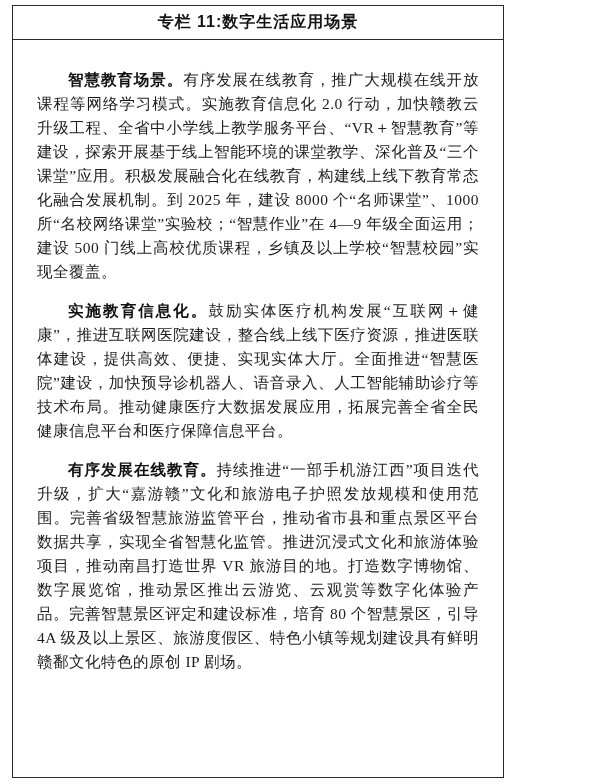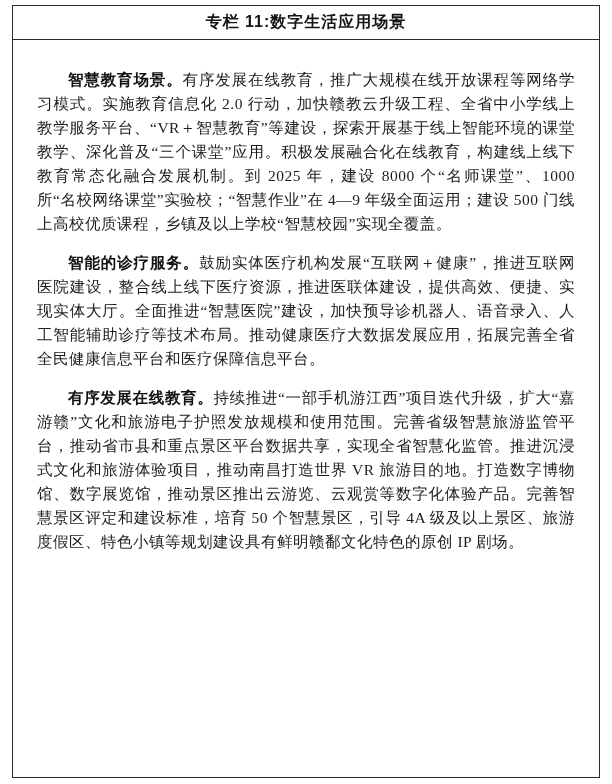--- a/index.html
+++ b/index.html
@@ -11,21 +11,21 @@
     width: 612px;
     height: 784px;
     position: relative;
     font-family: "Liberation Serif", serif;
     color: #1c1c1c;
   }
   .panel {
     position: absolute;
     left: 12px;
     top: 5px;
-    width: 588px;
+    width: 492px;
     height: 773px;
     border: 1px solid #2b2b2b;
     box-sizing: border-box;
     background: #ffffff;
   }
   .panel-header {
     height: 33px;
     border-bottom: 1px solid #2b2b2b;
     display: flex;
     align-items: center;
@@ -54,16 +54,16 @@
     color: #111111;
   }
 </style>
 </head>
 <body>
 
 <div class="panel">
   <div class="panel-header">专栏 11:数字生活应用场景</div>
   <div class="panel-body">
       <p class="para"><b class="lead">智慧教育场景。</b><span>有序发展在线教育，推广大规模在线开放课程等网络学习模式。实施教育信息化 2.0 行动，加快赣教云升级工程、全省中小学线上教学服务平台、“VR＋智慧教育”等建设，探索开展基于线上智能环境的课堂教学、深化普及“三个课堂”应用。积极发展融合化在线教育，构建线上线下教育常态化融合发展机制。到 2025 年，建设 8000 个“名师课堂”、1000 所“名校网络课堂”实验校；“智慧作业”在 4—9 年级全面运用；建设 500 门线上高校优质课程，乡镇及以上学校“智慧校园”实现全覆盖。</span></p>
-      <p class="para"><b class="lead">智能的诊疗服务。</b><span>鼓励实体医疗机构发展“互联网＋健康”，推进互联网医院建设，整合线上线下医疗资源，推进医联体建设，提供高效、便捷、实现实体大厅。全面推进“智慧医院”建设，加快预导诊机器人、语音录入、人工智能辅助诊疗等技术布局。推动健康医疗大数据发展应用，拓展完善全省全民健康信息平台和医疗保障信息平台。</span></p>
-      <p class="para"><b class="lead">有序发展在线教育。</b><span>持续推进“一部手机游江西”项目迭代升级，扩大“嘉游赣”文化和旅游电子护照发放规模和使用范围。完善省级智慧旅游监管平台，推动省市县和重点景区平台数据共享，实现全省智慧化监管。推进沉浸式文化和旅游体验项目，推动南昌打造世界 VR 旅游目的地。打造数字博物馆、数字展览馆，推动景区推出云游览、云观赏等数字化体验产品。完善智慧景区评定和建设标准，培育 50 个智慧景区，引导 4A 级及以上景区、旅游度假区、特色小镇等规划建设具有鲜明赣鄱文化特色的原创 IP 剧场。</span></p>
+      <p class="para"><b class="lead">实施教育信息化。</b><span>鼓励实体医疗机构发展“互联网＋健康”，推进互联网医院建设，整合线上线下医疗资源，推进医联体建设，提供高效、便捷、实现实体大厅。全面推进“智慧医院”建设，加快预导诊机器人、语音录入、人工智能辅助诊疗等技术布局。推动健康医疗大数据发展应用，拓展完善全省全民健康信息平台和医疗保障信息平台。</span></p>
+      <p class="para"><b class="lead">有序发展在线教育。</b><span>持续推进“一部手机游江西”项目迭代升级，扩大“嘉游赣”文化和旅游电子护照发放规模和使用范围。完善省级智慧旅游监管平台，推动省市县和重点景区平台数据共享，实现全省智慧化监管。推进沉浸式文化和旅游体验项目，推动南昌打造世界 VR 旅游目的地。打造数字博物馆、数字展览馆，推动景区推出云游览、云观赏等数字化体验产品。完善智慧景区评定和建设标准，培育 80 个智慧景区，引导 4A 级及以上景区、旅游度假区、特色小镇等规划建设具有鲜明赣鄱文化特色的原创 IP 剧场。</span></p>
     </div>
 </div>
 
 </body></html>

